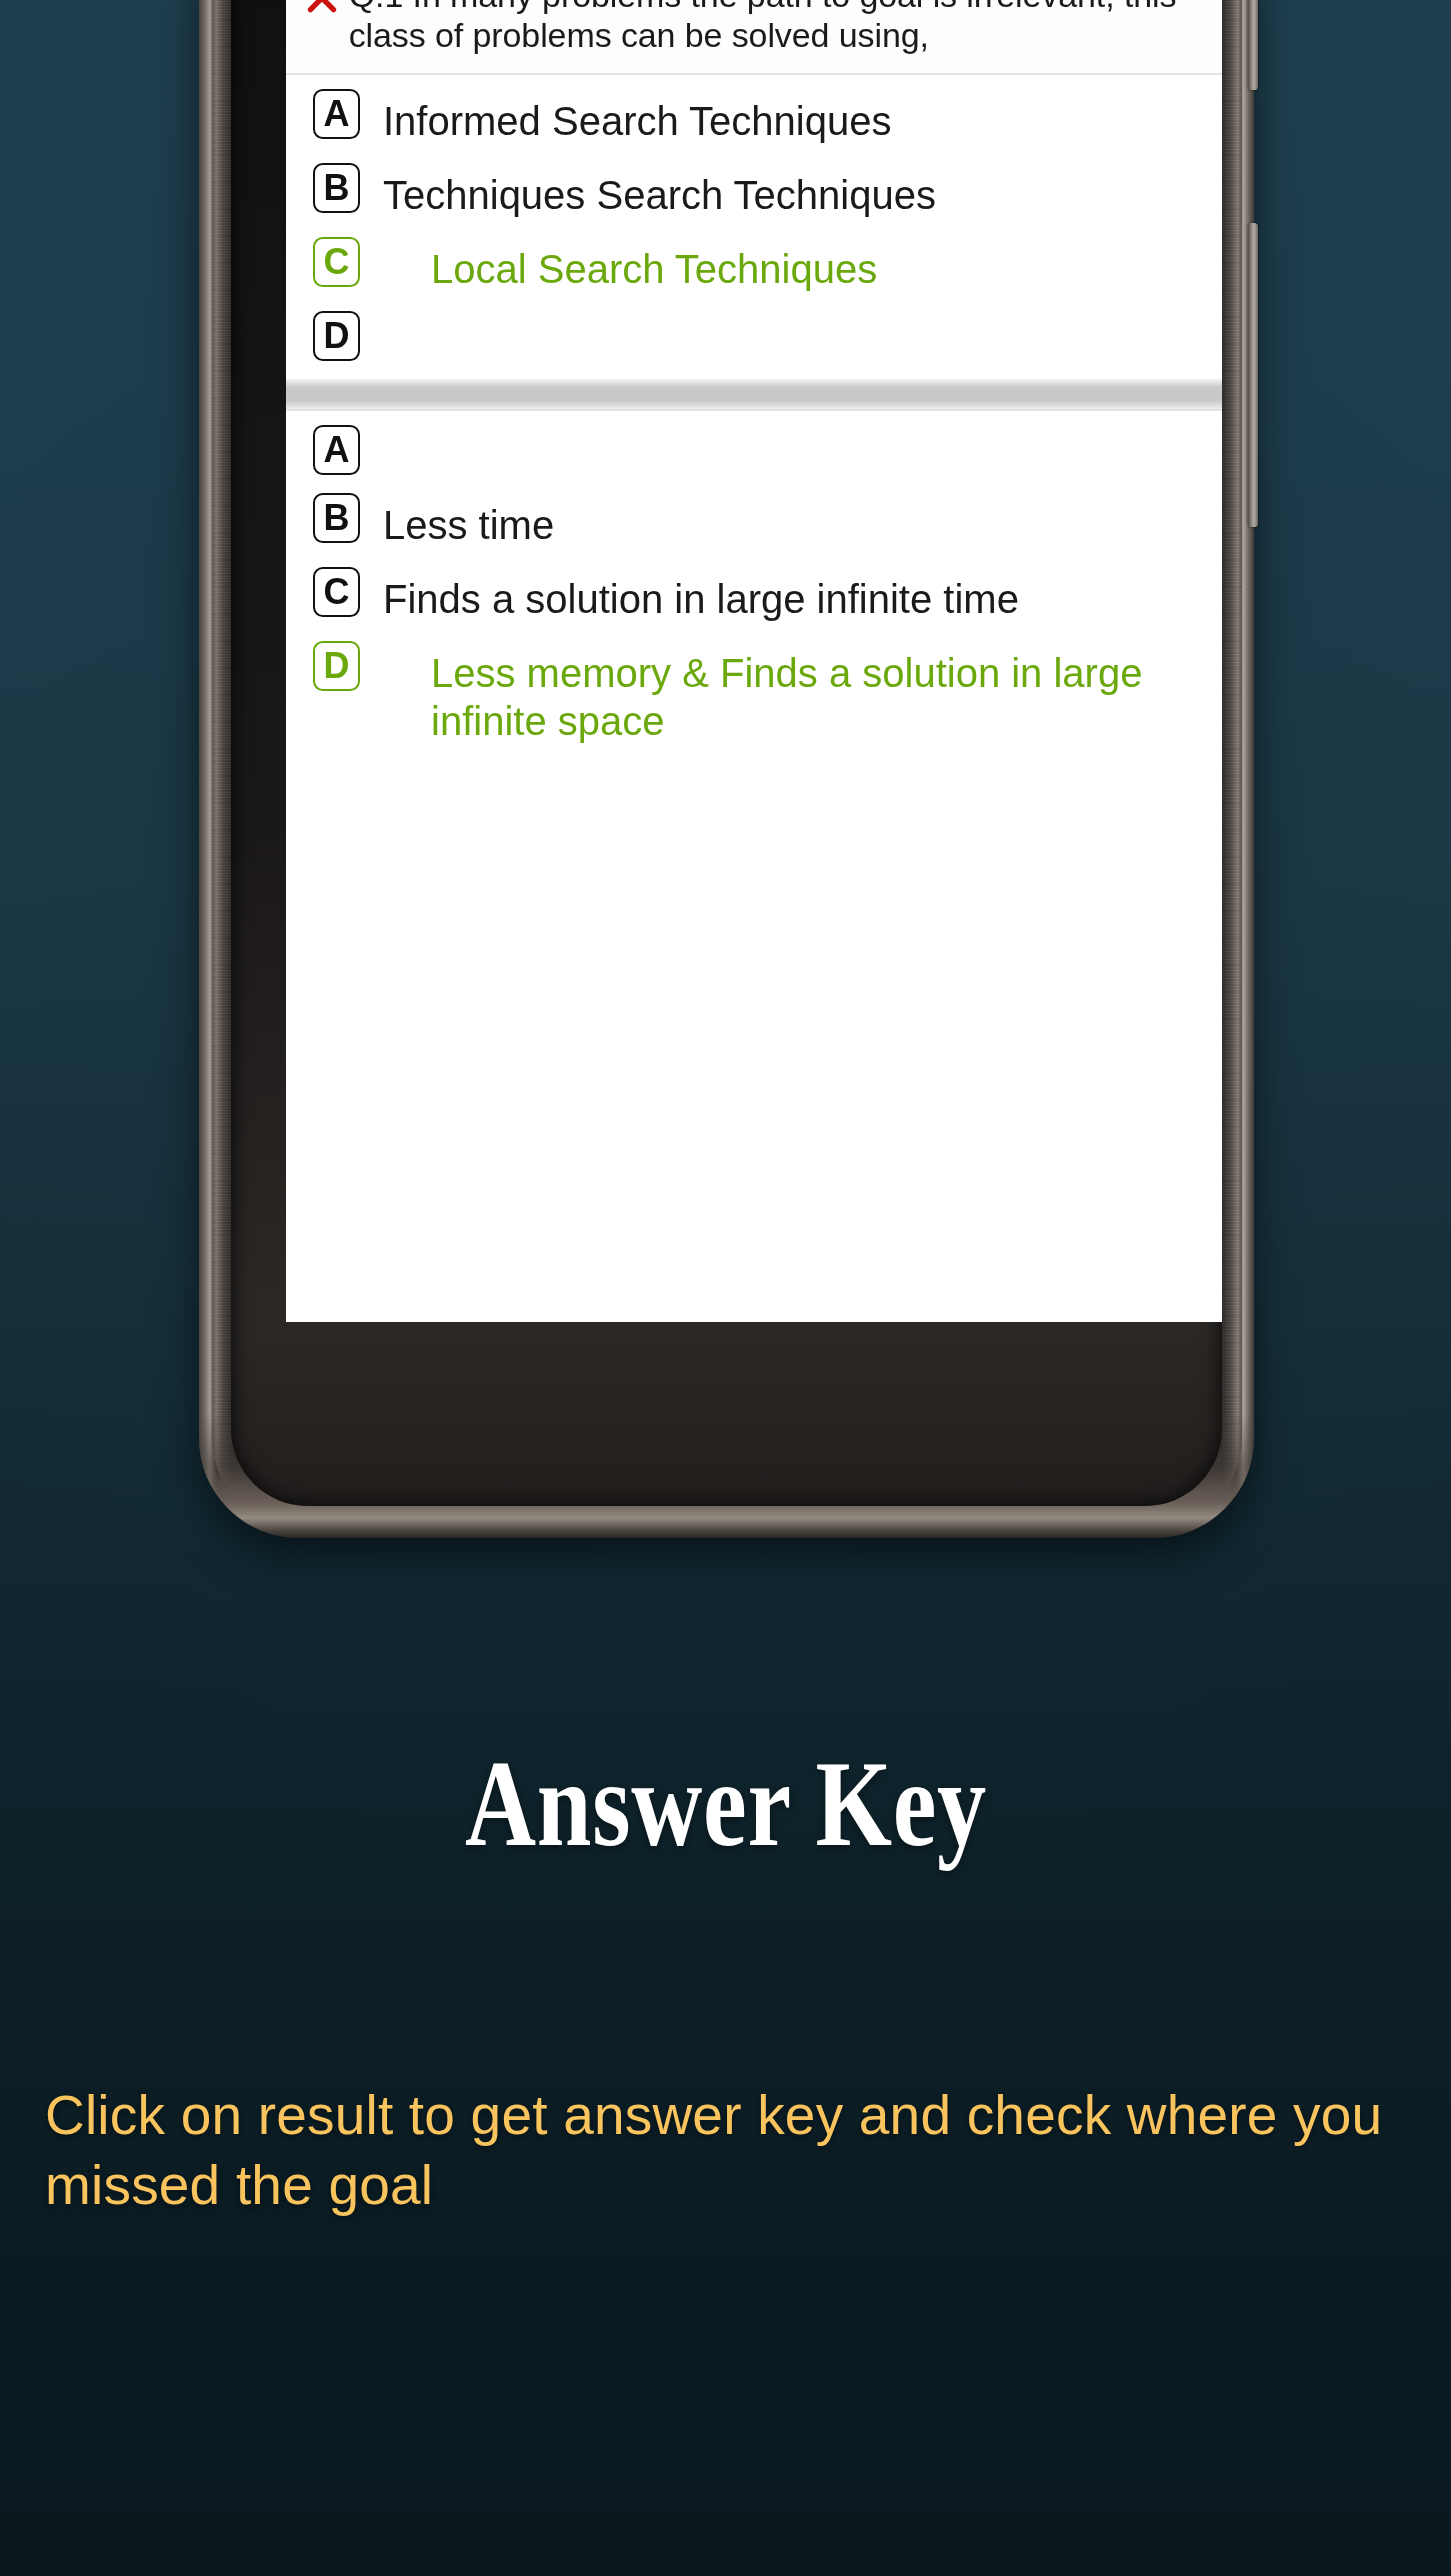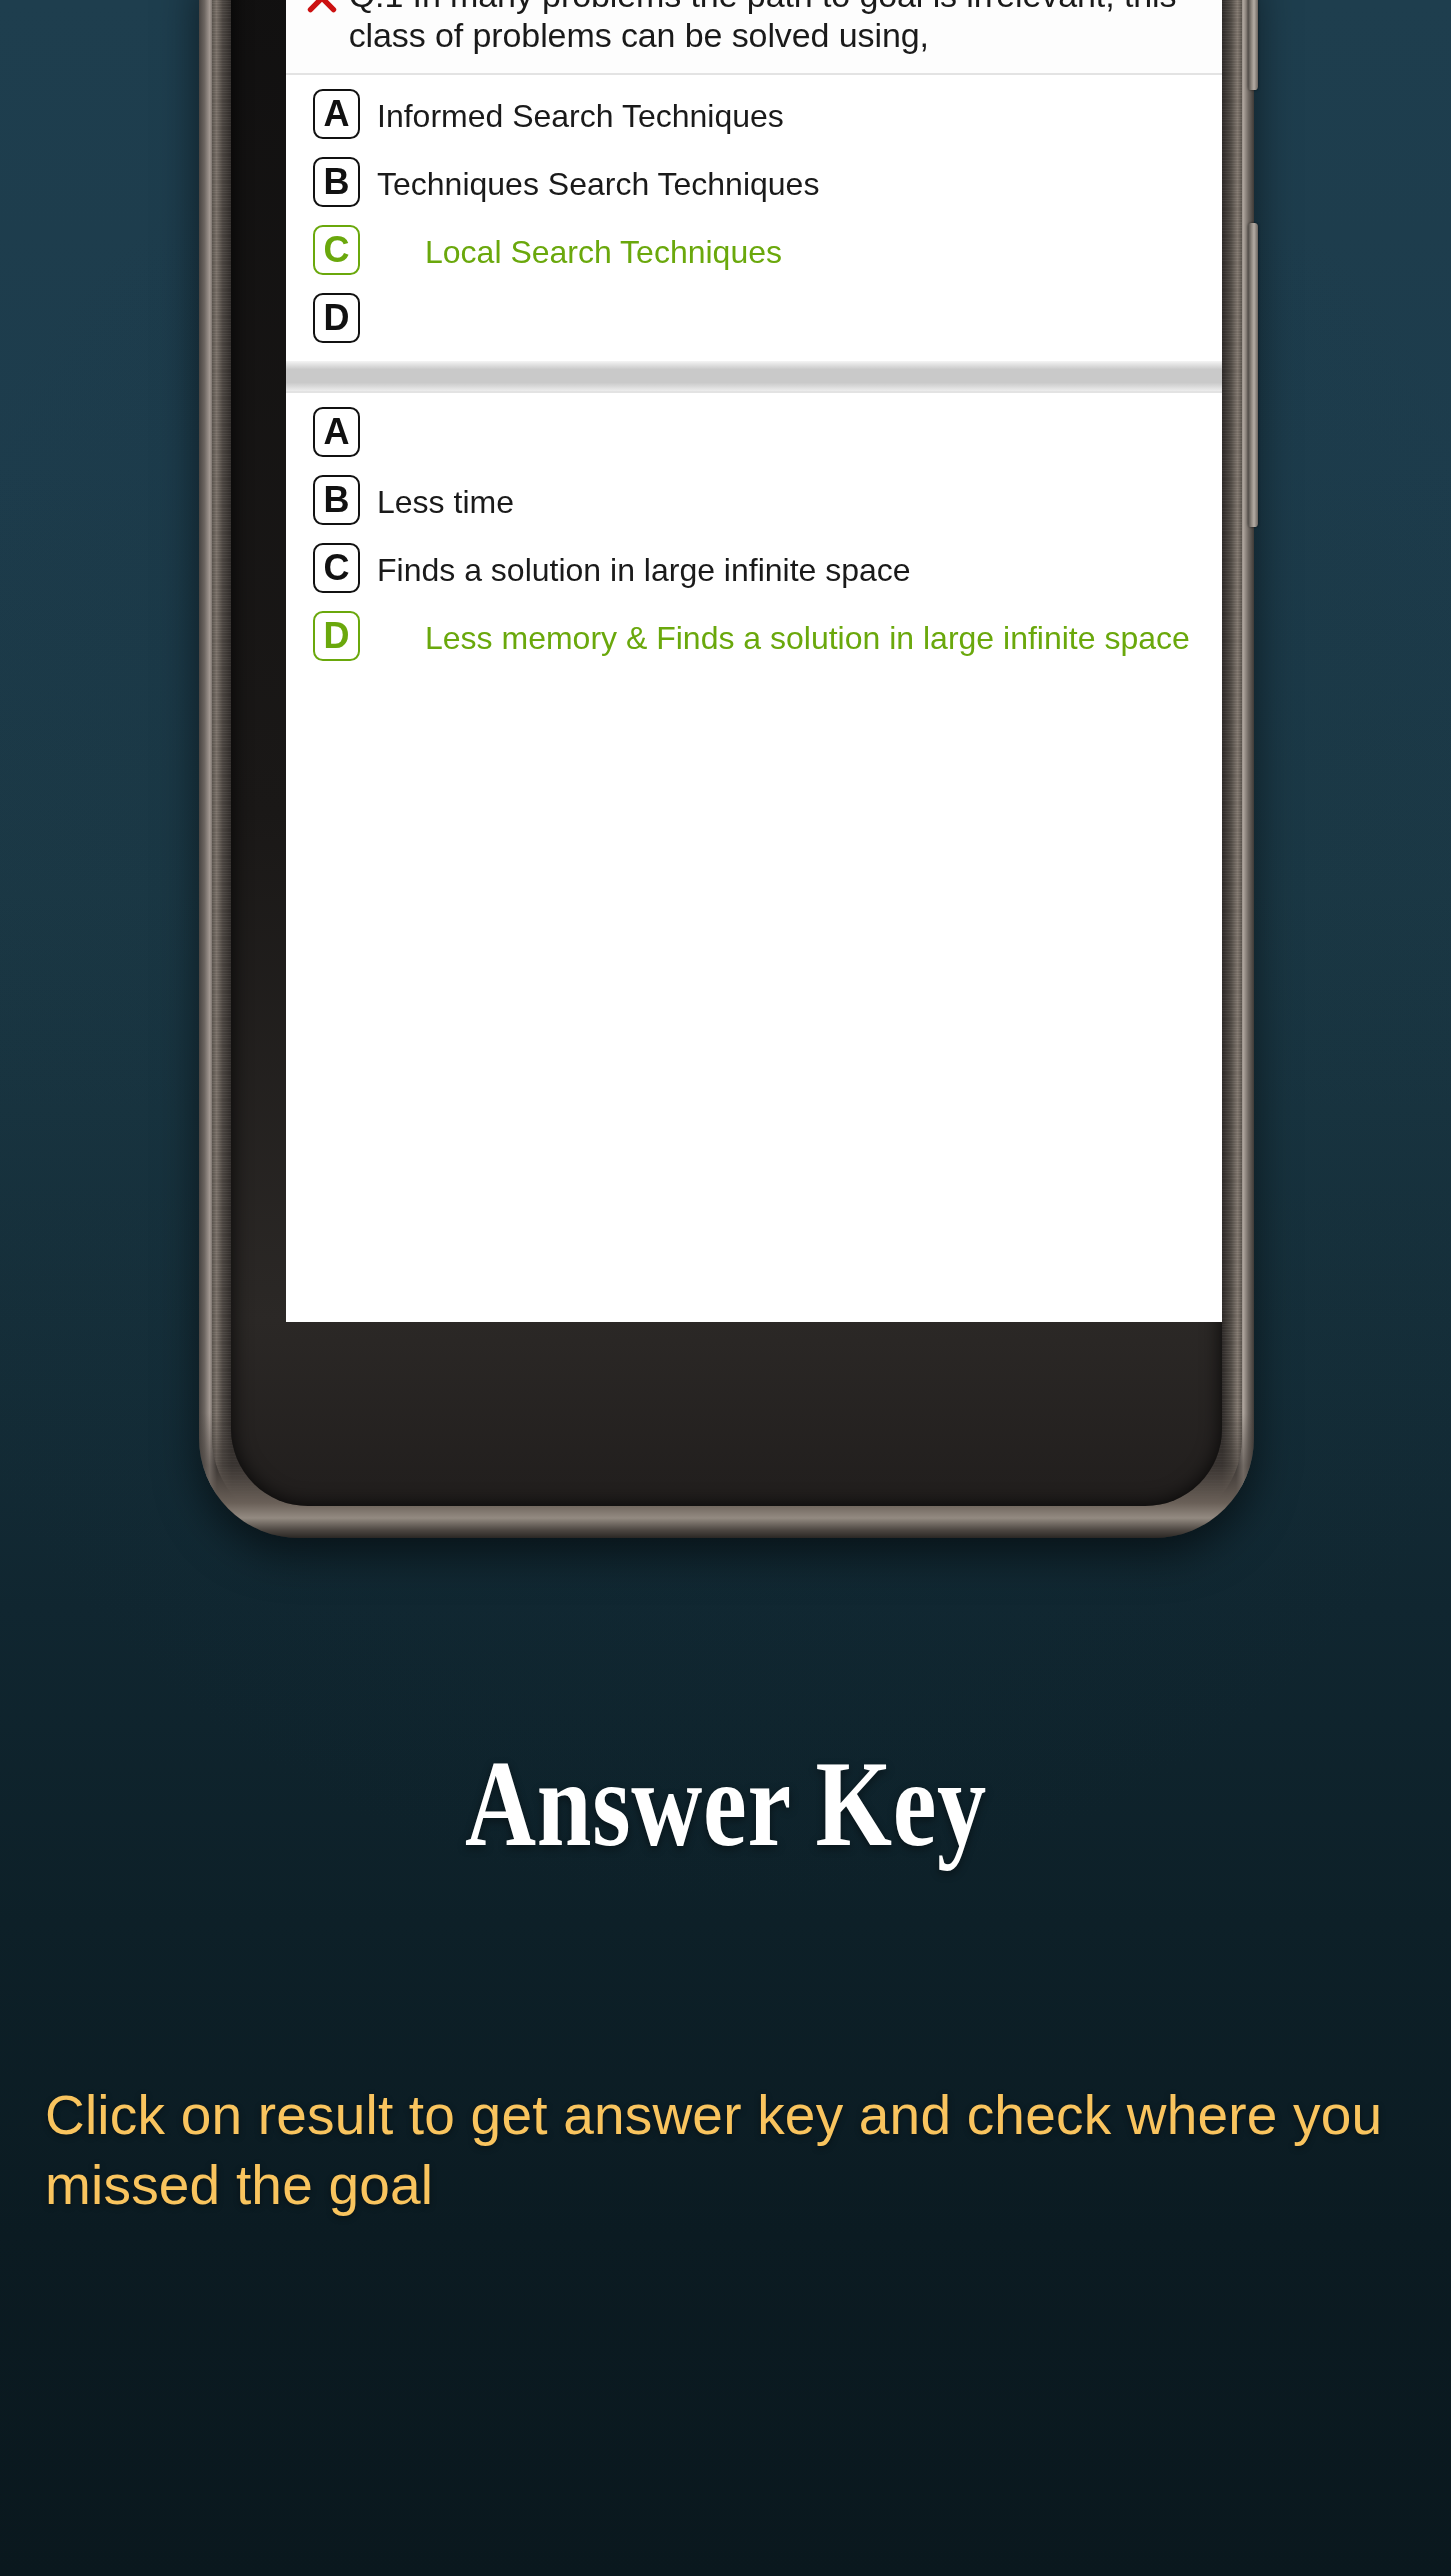--- a/index.html
+++ b/index.html
@@ -170,22 +170,22 @@
     color: #111111;
     line-height: 1;
     background: #ffffff;
   }
   .opt.correct .opt-badge {
     border-color: #6aa80c;
     color: #6aa80c;
   }
   .opt-label {
     flex: 1 1 auto;
-    padding-left: 17px;
-    font-size: 32px;
+    padding-left: 23px;
+    font-size: 40px;
     line-height: 1.2;
     color: #1a1a1a;
     padding-top: 8px;
   }
   .opt.correct .opt-label { color: #6aa80c; margin-left: 48px; }
 
   .card-gap {
     height: 30px;
     background: linear-gradient(180deg, #f4f4f4 0%, #c9c9c9 28%, #c9c9c9 72%, #ededed 100%);
   }
@@ -277,21 +277,21 @@
           <div class="opt-list">
             <div class="opt">
               <div class="opt-badge">A</div>
             </div>
             <div class="opt">
               <div class="opt-badge">B</div>
               <div class="opt-label">Less time</div>
             </div>
             <div class="opt">
               <div class="opt-badge">C</div>
-              <div class="opt-label">Finds a solution in large infinite space</div>
+              <div class="opt-label">Finds a solution in large infinite time</div>
             </div>
             <div class="opt correct">
               <div class="opt-badge">D</div>
               <div class="opt-label">Less memory &amp; Finds a solution in large infinite space</div>
             </div>
           </div>
         </div>
 
       </div>
     </div>

